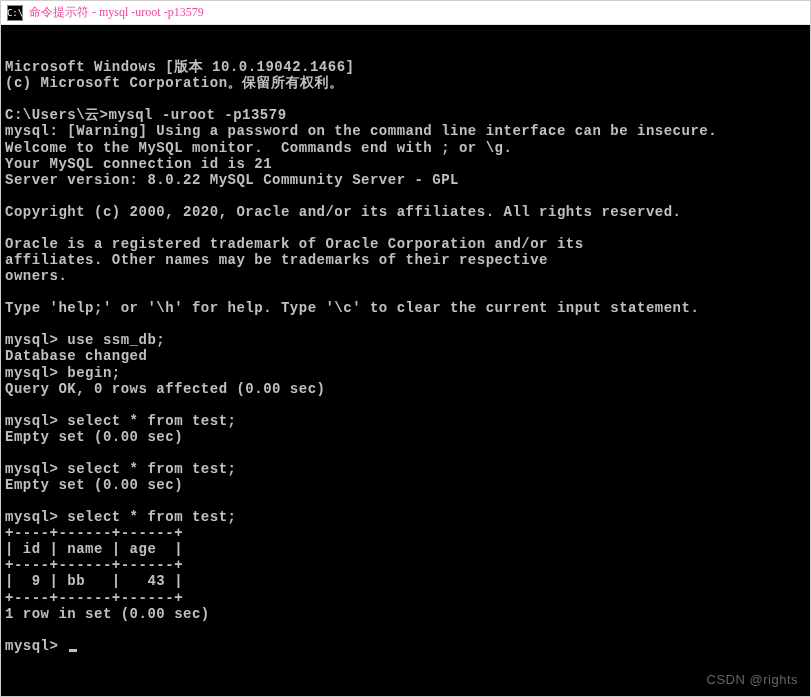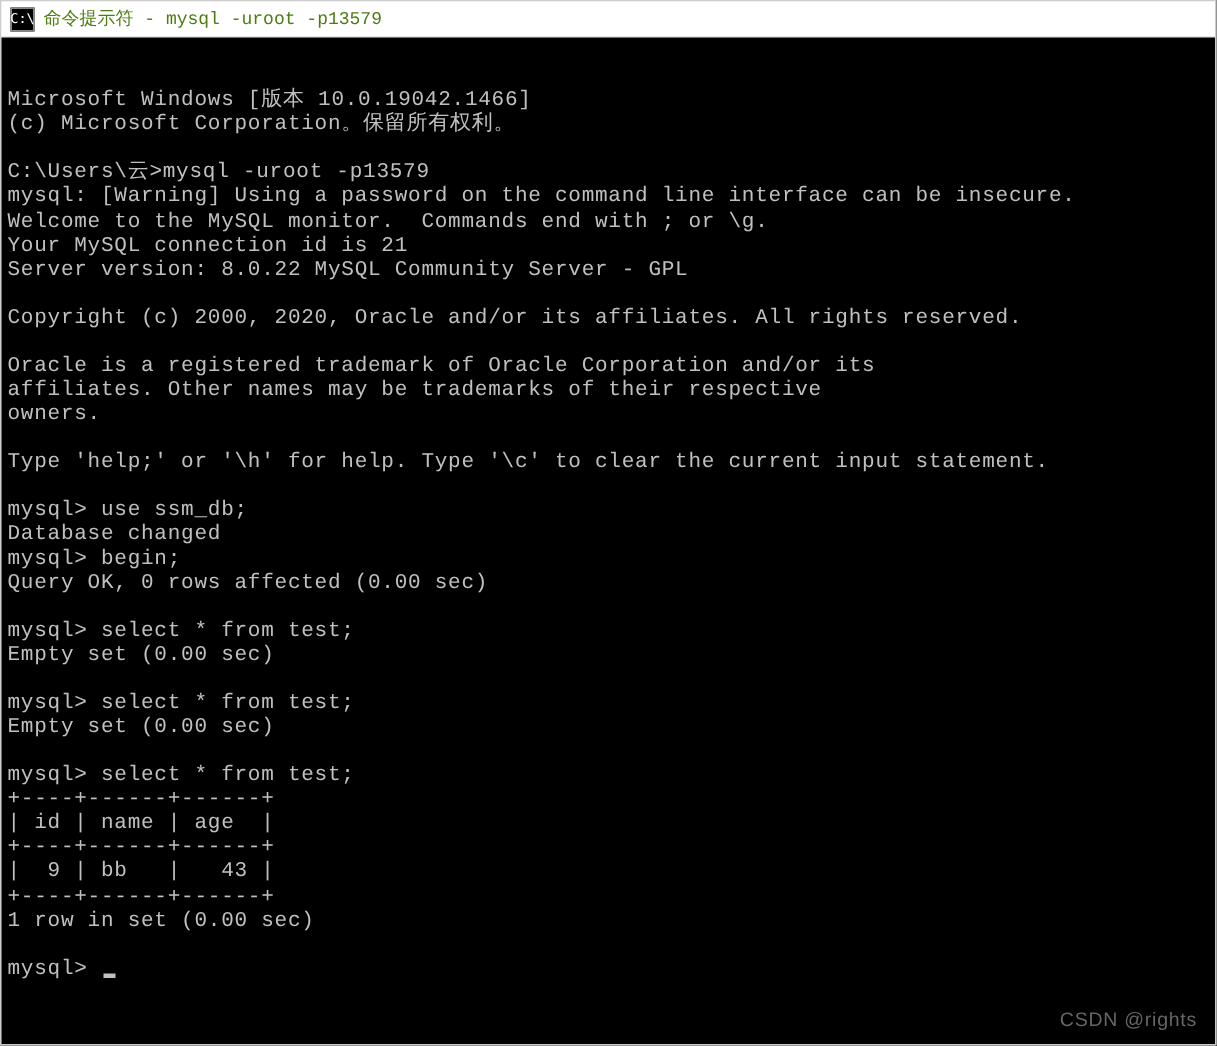--- a/index.html
+++ b/index.html
@@ -38,38 +38,39 @@
       align-items: center;
       justify-content: center;
       background: #000;
       color: #fff;
       font-size: 9px;
       font-family: monospace;
       border: 1px solid #888;
     }
     .titlebar-text {
       font-size: 12px;
-      color: #4d7c0f;
-      font-family: Liberation Mono, monospace;
+      color: #ec4899;
+      font-family: Liberation Serif, serif;
     }
     .terminal {
       flex: 1;
       background: #000;
       color: #c0c0c0;
       font-family: "NSimSun", "Consolas", "Courier New", monospace;
       font-size: 14px;
       line-height: 1.15;
       padding: 2px 4px;
       white-space: pre;
       overflow: hidden;
       letter-spacing: 0.5px;
       position: relative;
     }
     .terminal-line {
       min-height: 16px;
+      font-weight: bold;
     }
     .cursor {
       display: inline-block;
       width: 8px;
       height: 3px;
       background: #c0c0c0;
       vertical-align: bottom;
       margin-bottom: 2px;
       margin-left: 2px;
     }

